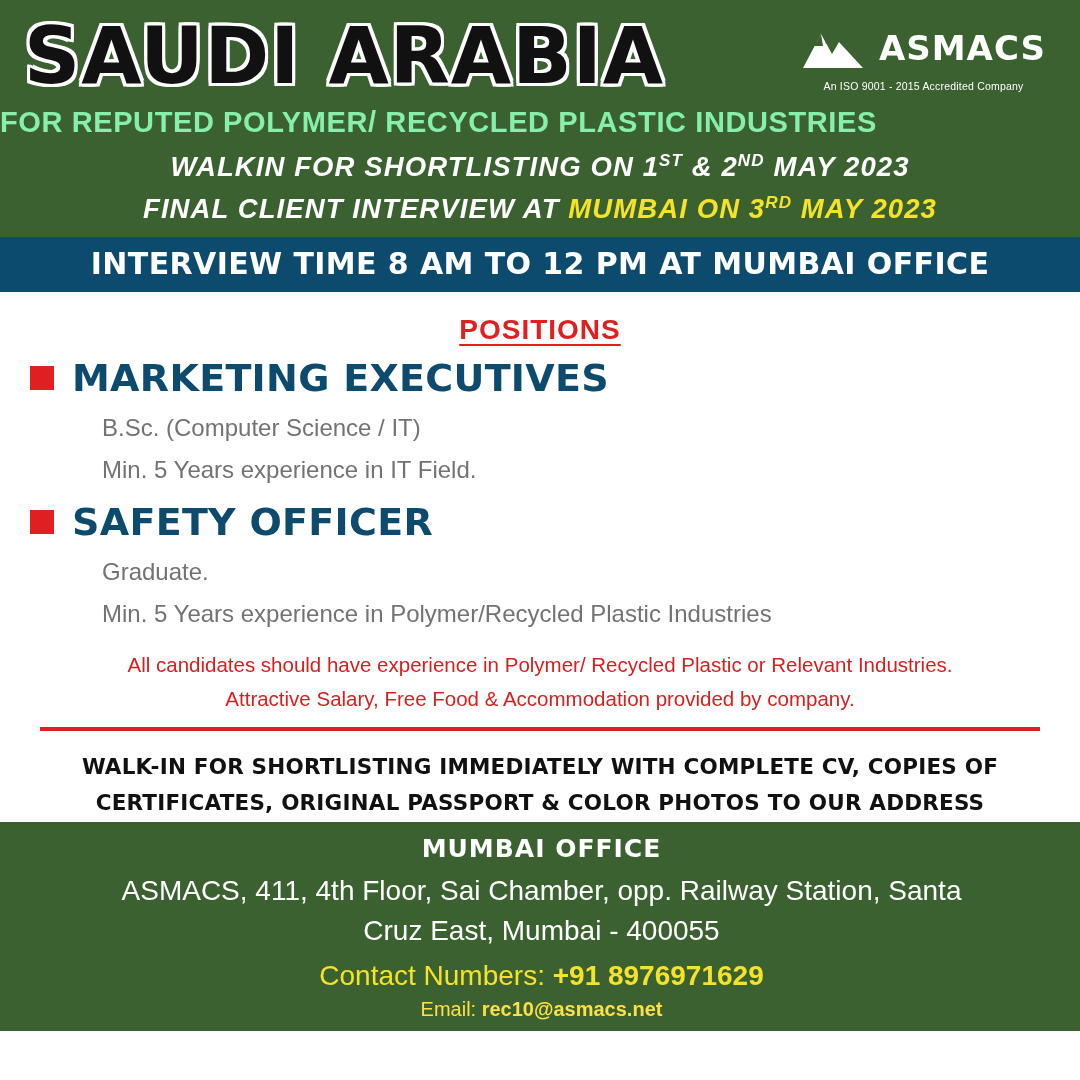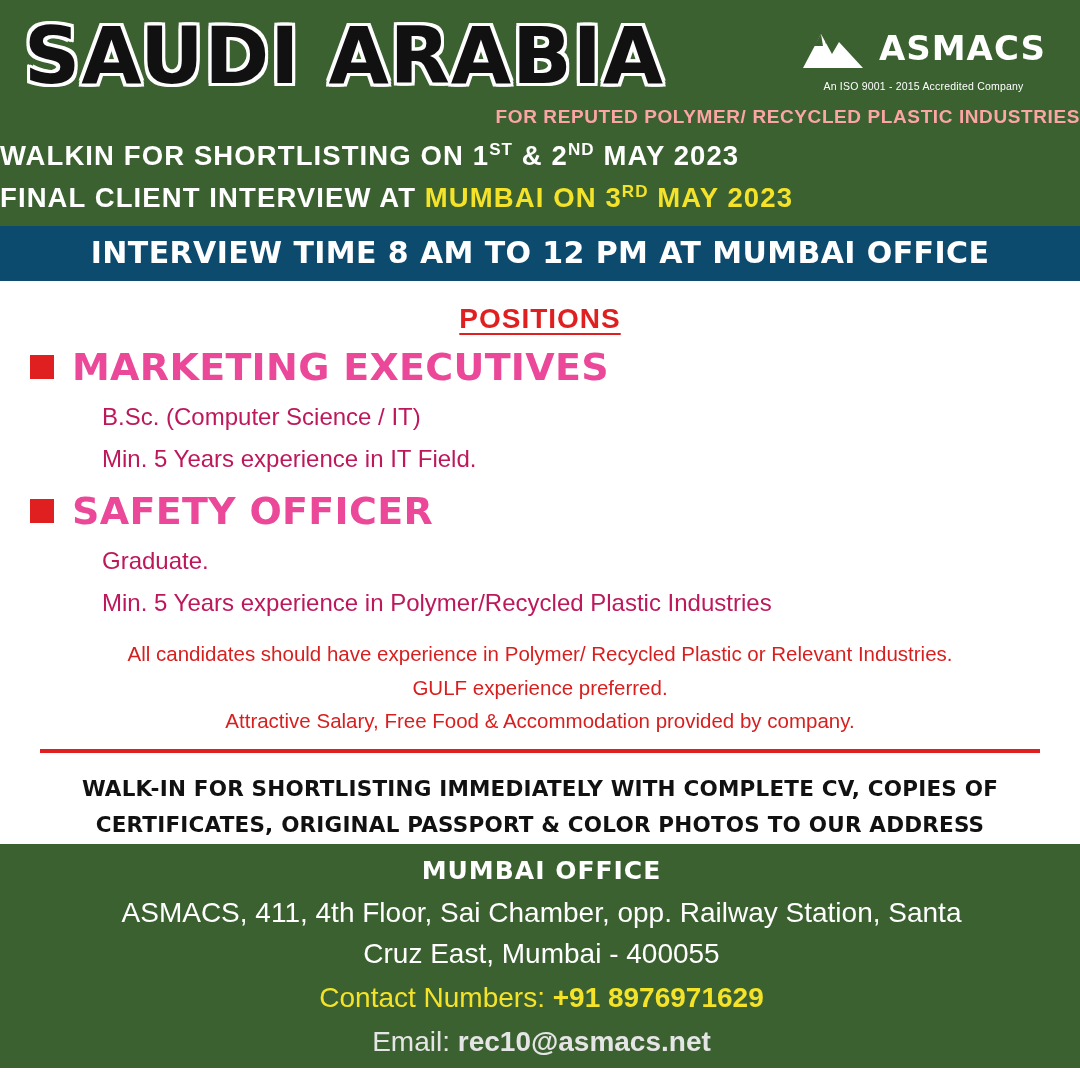--- a/index.html
+++ b/index.html
@@ -58,33 +58,35 @@
     line-height: 1;
   }
   .logo-sub {
     font-size: 10.5px;
     letter-spacing: .2px;
     margin-top: 4px;
     color: #ffffff;
   }
 
   .line-yellow {
-    text-align: right;
-    color: #fca5a5;
-    font-size: 19px;
+    text-align: left;
+    color: #86efac;
+    font-size: 29px;
     font-weight: bold;
     letter-spacing: .6px;
     margin-top: 2px;
   }
   .line-white {
+    text-align: center;
     color: #ffffff;
     font-size: 27.5px;
     font-weight: bold;
     letter-spacing: 1.1px;
     margin-top: 12px;
+    font-style: italic;
   }
   .line-white.small-gap { margin-top: 10px; margin-bottom: 6px; }
   .hl { color: #f5e32a; }
   sup { font-size: 0.62em; vertical-align: super; }
 
   
   .black-band {
     background: #0c4a6e;
     color: #ffffff;
     text-align: center;
@@ -119,28 +121,28 @@
   .job-title-row {
     display: flex; align-items: center; gap: 18px;
     margin-top: 4px;
   }
   .bullet {
     width: 24px; height: 24px;
     background: #e02020;
     flex: none;
   }
   .job-title {
-    color: #ec4899;
+    color: #0c4a6e;
     font-family: "DejaVu Sans", sans-serif;
     font-size: 38px;
     font-weight: bold;
     letter-spacing: .3px;
   }
   .job-line {
-    color: #be185d;
+    color: #737373;
     font-size: 24px;
     margin: 14px 0 0 72px;
   }
 
   .notes {
     margin-top: 20px;
     text-align: center;
     color: #d81f1f;
     font-size: 20.5px;
     line-height: 1.62;
@@ -181,23 +183,23 @@
     line-height: 1.45;
     padding: 0 14px;
   }
   .footer-contact {
     font-size: 28px;
     margin-top: 8px;
     color: #f5e32a;
   }
   .footer-contact b { color: #f5e32a; font-weight: bold; }
   .footer-email {
-    font-size: 28px;
-    margin-top: 12px;
-    color: #e5e5e5;
+    font-size: 20px;
+    margin-top: 6px;
+    color: #fde047;
   }
 </style>
 </head>
 <body>
 
 <div class="poster">
 
   <div class="top-block">
 
     <div class="title-row">
@@ -248,21 +250,20 @@
       <div class="job-title-row">
         <span class="bullet"></span>
         <span class="job-title">SAFETY OFFICER</span>
       </div>
       <div class="job-line">Graduate.</div>
       <div class="job-line">Min. 5 Years experience in Polymer/Recycled Plastic Industries</div>
     </div>
 
     <div class="notes">
       <div>All candidates should have experience in Polymer/ Recycled Plastic or Relevant Industries.</div>
-      <div>GULF experience preferred.</div>
       <div>Attractive Salary, Free Food &amp; Accommodation provided by company.</div>
     </div>
 
     <div class="red-rule"></div>
 
     <div class="walkin">
       <div>WALK-IN FOR SHORTLISTING IMMEDIATELY WITH COMPLETE CV, COPIES OF</div>
       <div>CERTIFICATES, ORIGINAL PASSPORT &amp; COLOR PHOTOS TO OUR ADDRESS</div>
     </div>
   </div>

